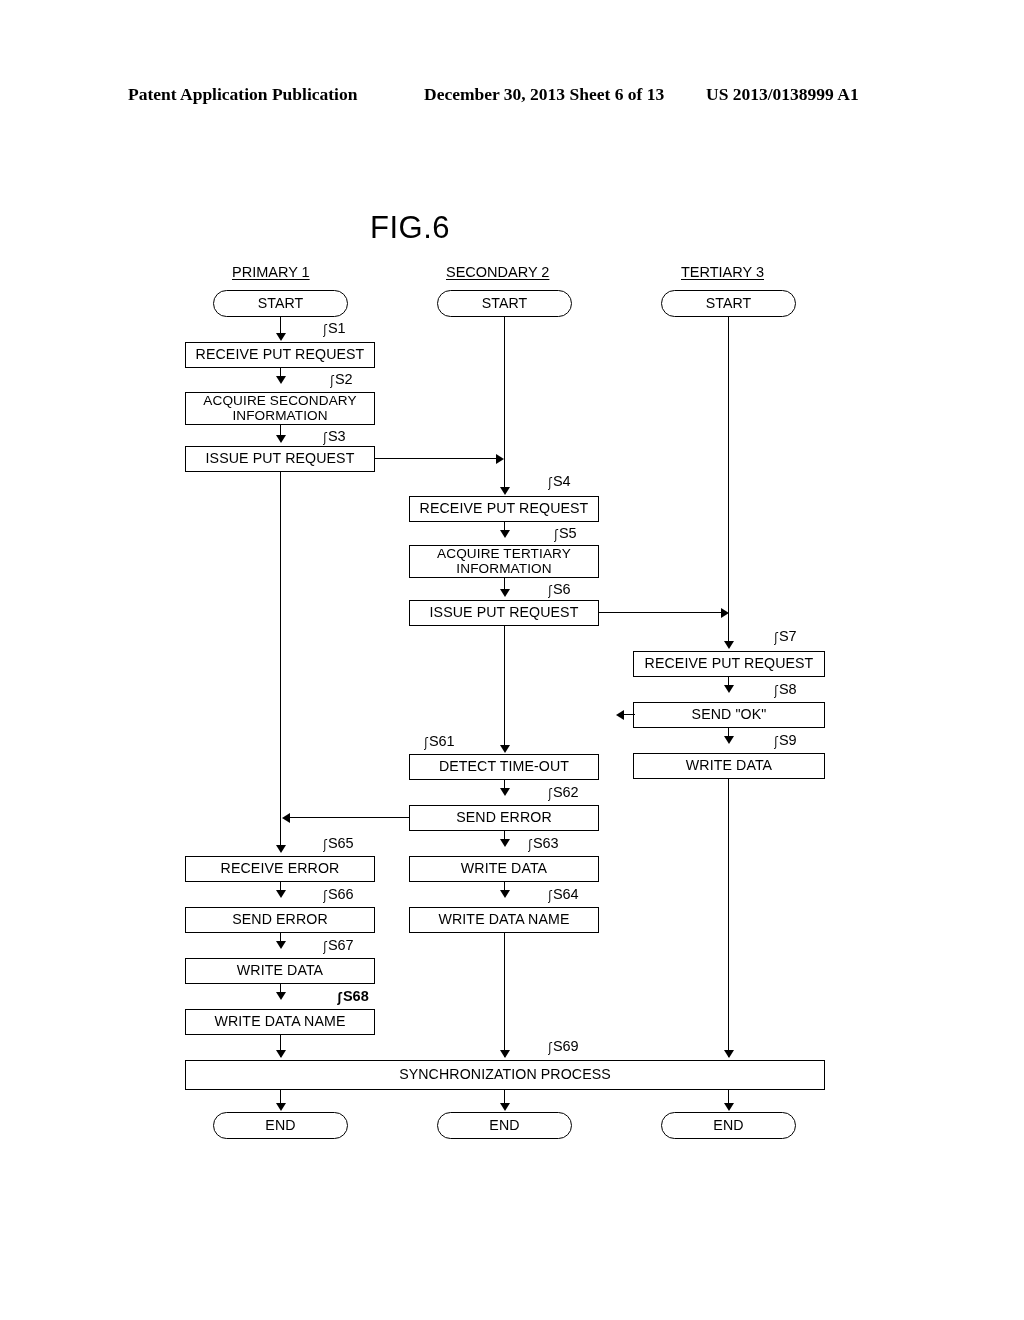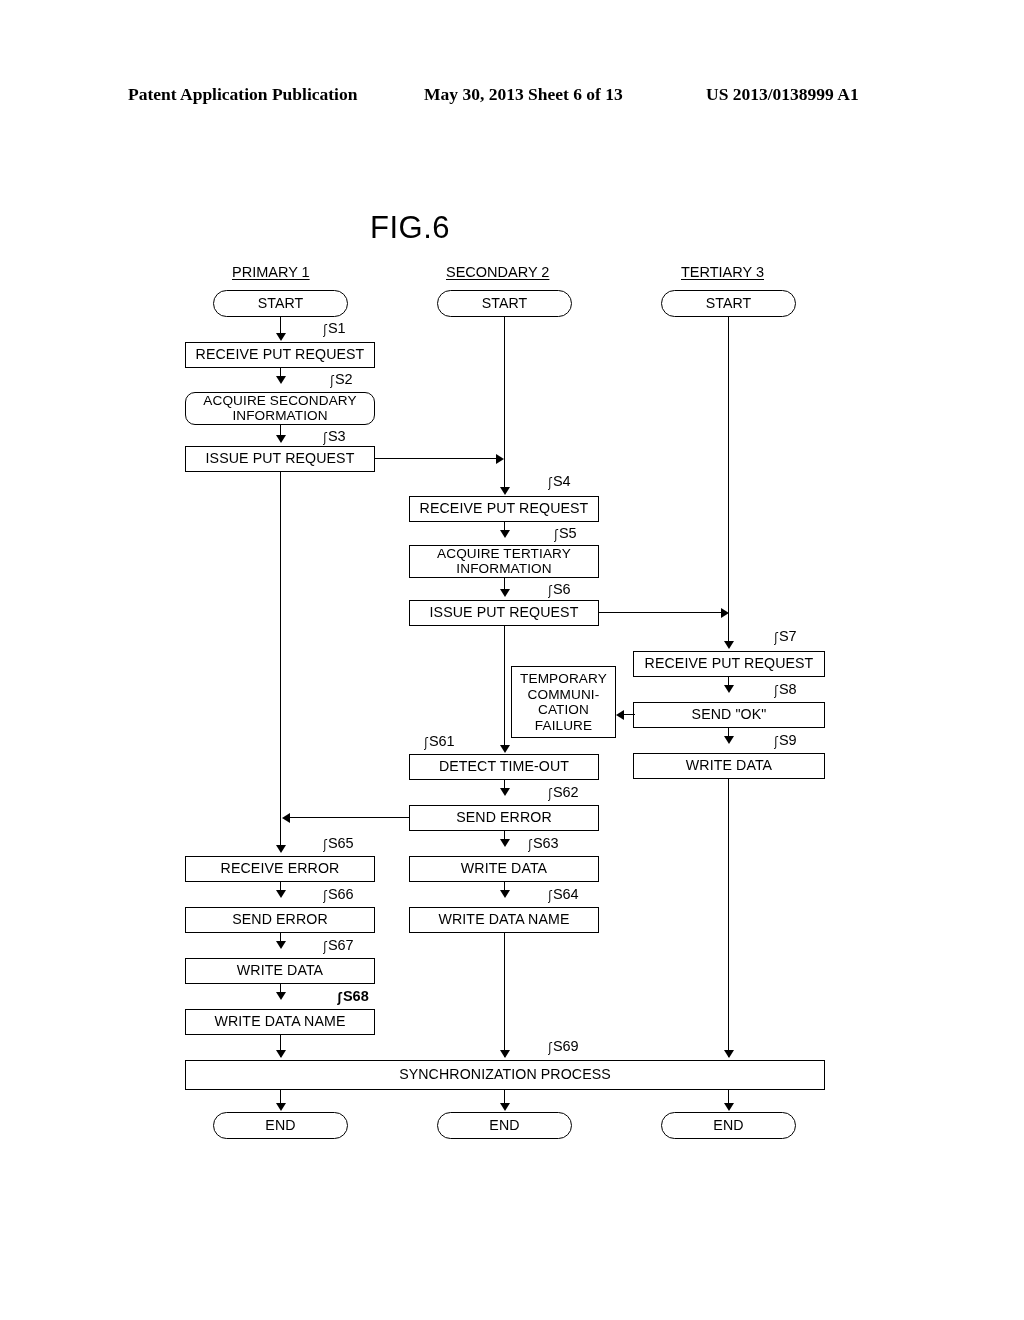--- a/index.html
+++ b/index.html
@@ -75,21 +75,21 @@
   .arrow-l{border-top:5.2px solid transparent;border-bottom:5.2px solid transparent;border-right:8.5px solid #000;}
   .arrow-r{border-top:5.2px solid transparent;border-bottom:5.2px solid transparent;border-left:8.5px solid #000;}
 </style>
 </head>
 <body>
 
 <div class="page">
 
   <div class="pat-header">
     <span class="seg hdr-pub">Patent Application Publication</span>
-    <span class="seg hdr-date">May 30, 2013  Sheet 6 of 13</span>
+    <span class="seg hdr-date">December 30, 2013  Sheet 6 of 13</span>
     <span class="seg hdr-num">US 2013/0138999 A1</span>
   </div>
 
   <div class="fig-title">FIG.6</div>
 
   <div class="col-head" style="left:232px;top:264px;">PRIMARY 1</div>
   <div class="col-head" style="left:446px;top:264px;">SECONDARY 2</div>
   <div class="col-head" style="left:681px;top:264px;">TERTIARY 3</div>
 
   <div class="node pill" style="left:213px;top:290px;width:135px;height:27px;">START</div>
@@ -103,21 +103,21 @@
     <span class="hook">ʃ</span><span>S1</span>
   </div>
   <div class="node" style="left:185px;top:342px;width:190px;height:26px;">RECEIVE PUT REQUEST</div>
 
   <div class="vline" style="left:280px;top:368px;height:10px;"></div>
   <div class="arrow-d" style="left:275.5px;top:376px;"></div>
 
   <div class="step" style="left:330px;top:371px;">
     <span class="hook">ʃ</span><span>S2</span>
   </div>
-  <div class="node small" style="left:185px;top:392px;width:190px;height:33px;border-radius:10px;">ACQUIRE SECONDARY
+  <div class="node small" style="left:185px;top:392px;width:190px;height:33px;">ACQUIRE SECONDARY
 INFORMATION</div>
 
   <div class="vline" style="left:280px;top:425px;height:13px;"></div>
   <div class="arrow-d" style="left:275.5px;top:435px;"></div>
 
   <div class="step" style="left:323px;top:428px;">
     <span class="hook">ʃ</span><span>S3</span>
   </div>
   <div class="node" style="left:185px;top:446px;width:190px;height:26px;">ISSUE PUT REQUEST</div>
 
@@ -183,24 +183,20 @@
     <span class="hook">ʃ</span><span>S6</span>
   </div>
   <div class="node" style="left:409px;top:600px;width:190px;height:26px;">ISSUE PUT REQUEST</div>
 
   <div class="hline" style="left:599px;top:612px;width:127px;"></div>
   <div class="arrow-r" style="left:721px;top:607.5px;"></div>
 
   <div class="vline" style="left:504px;top:626px;height:124px;"></div>
   <div class="arrow-d" style="left:499.5px;top:745px;"></div>
 
-  <div class="node small" style="left:511px;top:666px;width:105px;height:72px;line-height:15.5px;">TEMPORARY
-COMMUNI-
-CATION
-FAILURE</div>
 
   <div class="step" style="left:424px;top:733px;">
     <span class="hook">ʃ</span><span>S61</span>
   </div>
   <div class="node" style="left:409px;top:754px;width:190px;height:26px;">DETECT TIME-OUT</div>
 
   <div class="vline" style="left:504px;top:780px;height:12px;"></div>
   <div class="arrow-d" style="left:499.5px;top:788px;"></div>
 
   <div class="step" style="left:548px;top:784px;">

